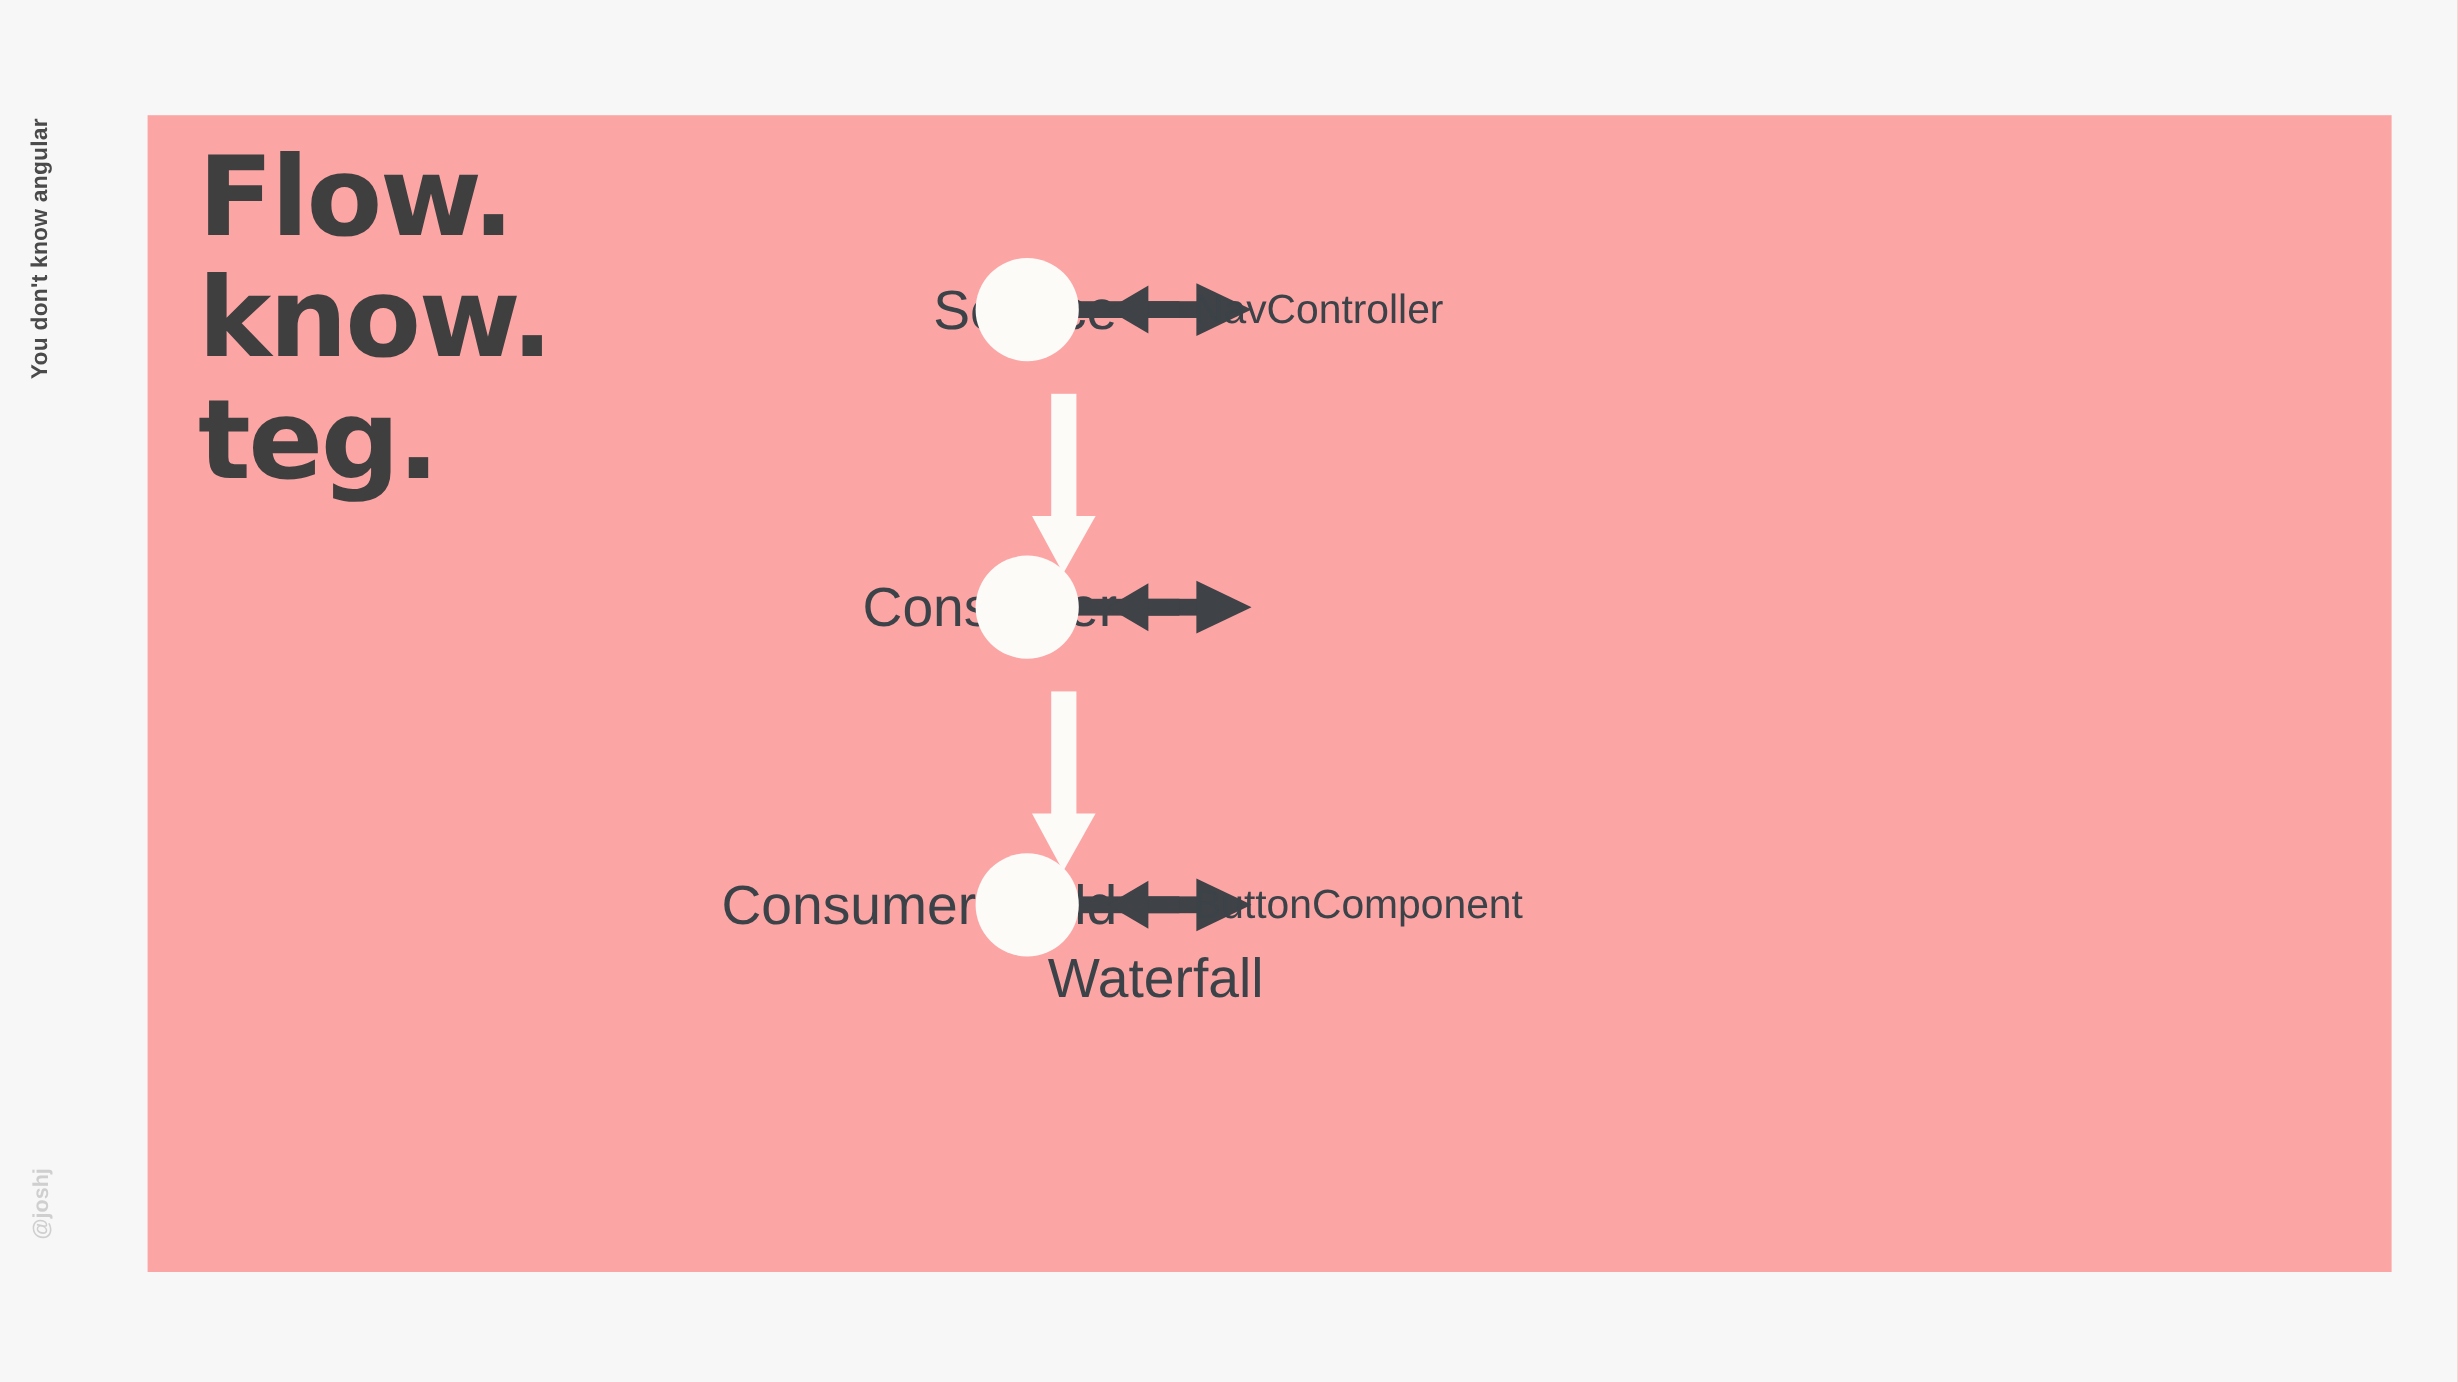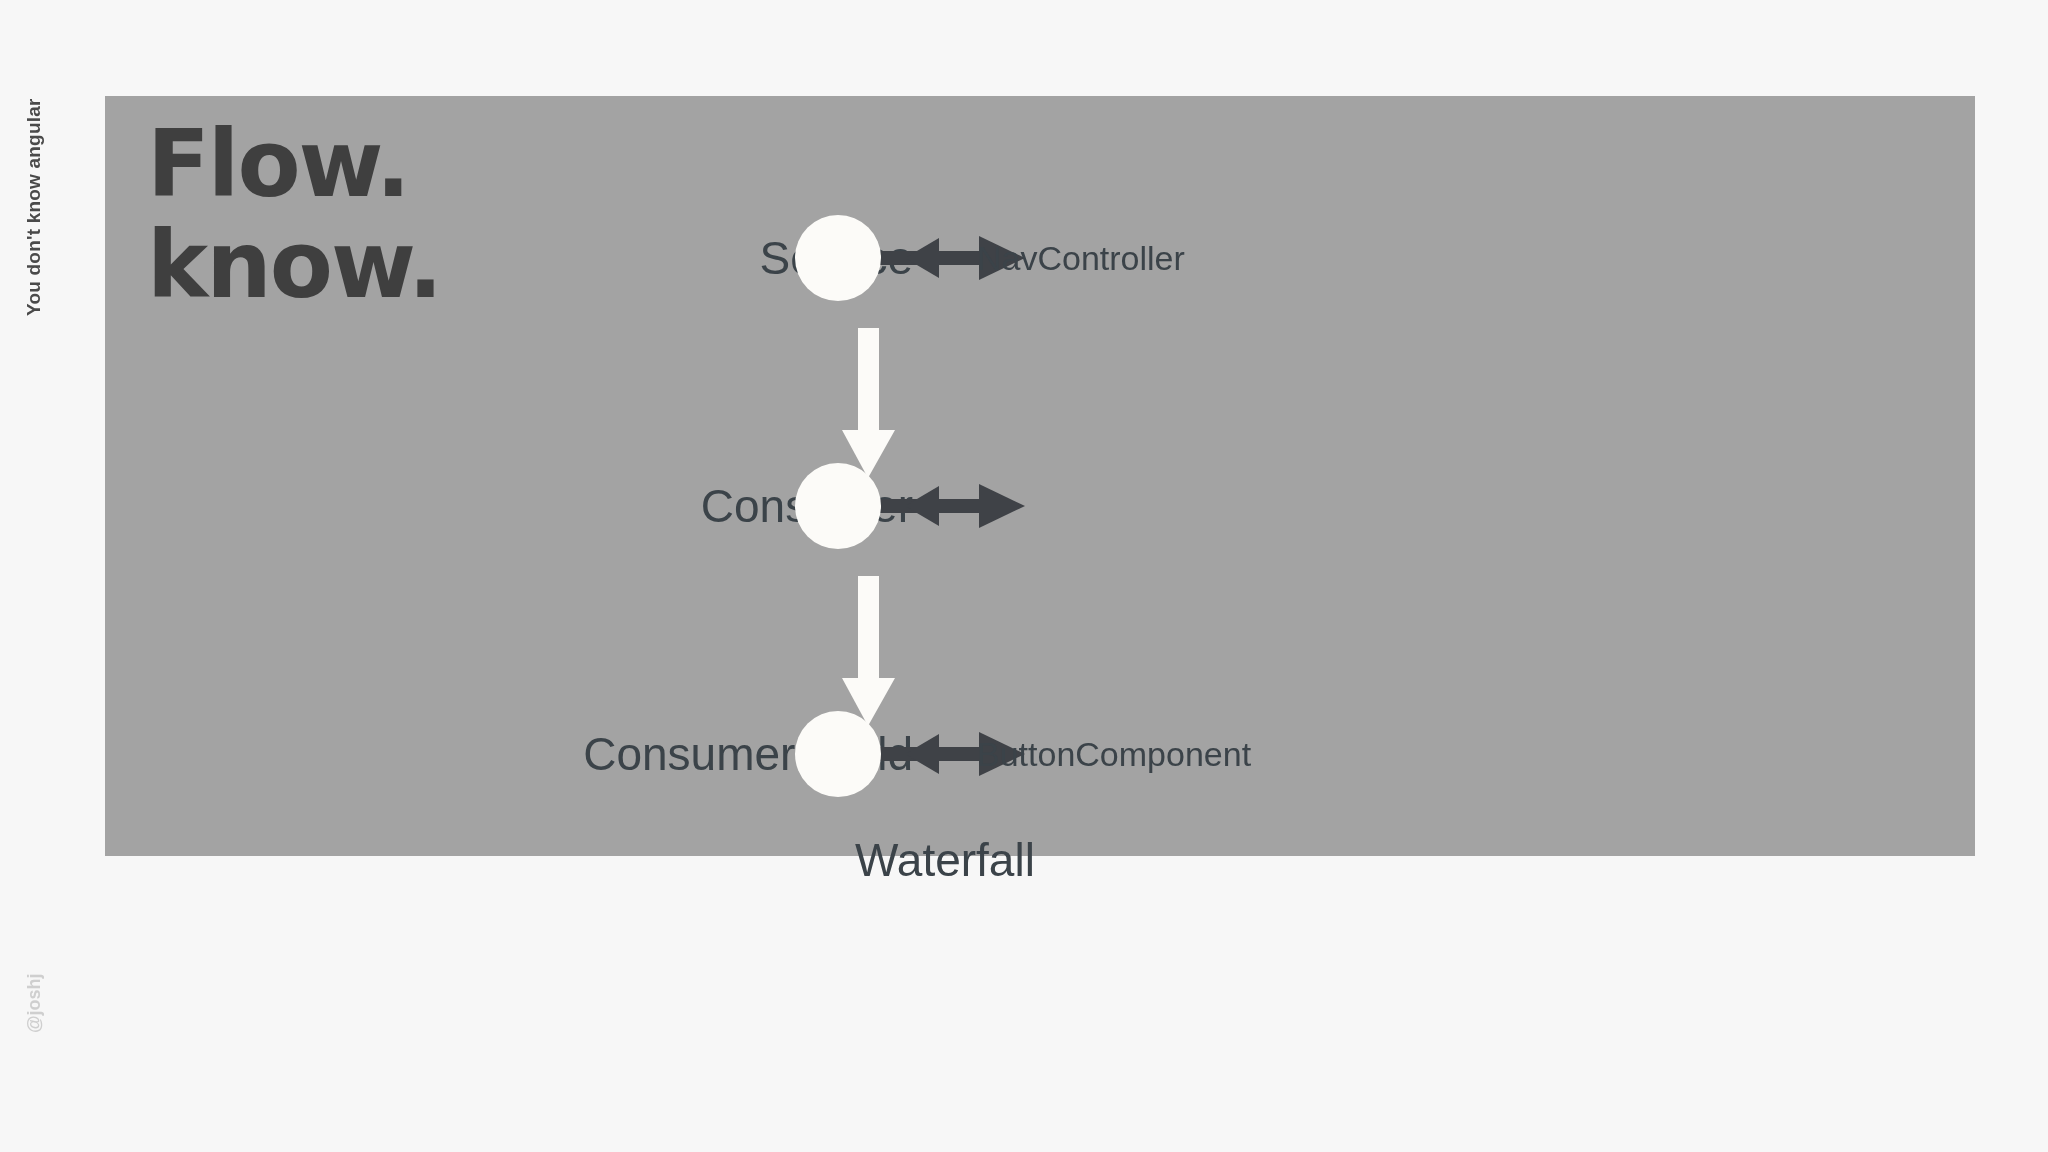--- a/index.html
+++ b/index.html
@@ -52,25 +52,25 @@
     font-weight: bold;
     color: #cfcfcf;
     white-space: nowrap;
     line-height: 40px;
     text-align: left;
   }
 
   
   .panel {
     position: absolute;
-    left: 105px;
+    left: 123px;
     top: 96px;
     width: 1870px;
-    height: 760px;
-    background: #a3a3a3;
+    height: 964px;
+    background: #fca5a5;
   }
 
   
   .title-block {
     position: absolute;
     left: 42px;
     top: 18px;
     width: 340px;
   }
   .title-line {
@@ -153,36 +153,36 @@
 
   .waterfall-caption {
     position: absolute;
     left: 640px;
     top: 692px;
     width: 400px;
     text-align: center;
     font-size: 46px;
     color: #3b4349;
     white-space: nowrap;
-    margin-top: 45px;
   }
 </style>
 </head>
 <body>
 
 <div class="rail">
   <div class="rail-talk-title">You don't know angular</div>
   <div class="rail-handle">@joshj</div>
 </div>
 
 <div class="panel">
 
   <div class="title-block">
     <div class="title-line">Flow.</div>
     <div class="title-line">know.</div>
+    <div class="title-line">teg.</div>
   </div>
 
   <div class="diagram">
 
     <div class="node-row row-1">
       <div class="label-left">Service</div>
 
       <div class="arrow-in">
         <svg width="150" height="96" viewBox="0 0 150 96">
           <rect x="0" y="41" width="112" height="14" fill="#3f4247"></rect>

